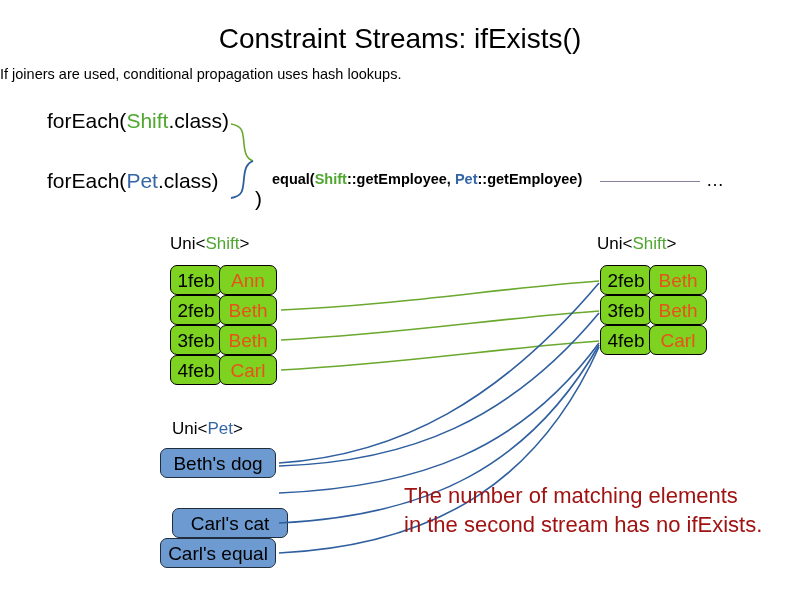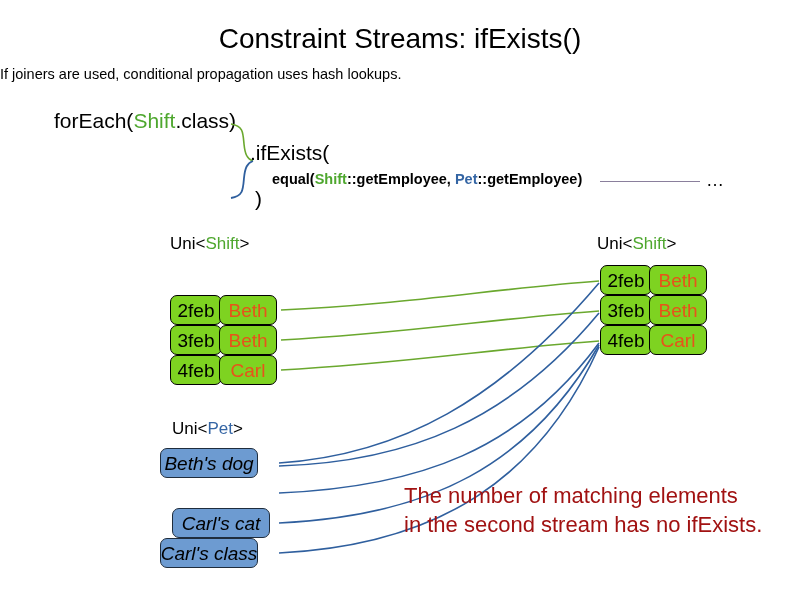--- a/index.html
+++ b/index.html
@@ -48,21 +48,21 @@
   }
 
   
   .code-line {
     position: absolute;
     font-size: 21px;
     line-height: 25px;
     white-space: nowrap;
     color: #000000;
   }
-  #code-foreach-shift { left: 54px; top: 108px; }
+  #code-foreach-shift { left: 47px; top: 108px; }
   #code-foreach-pet   { left: 47px; top: 168px; }
   #code-ifexists      { left: 250px; top: 140px; }
   #code-close-paren   { left: 255px; top: 186px; }
   #code-equal {
     position: absolute;
     left: 272px;
     top: 170px;
     font-size: 14.5px;
     line-height: 18px;
     white-space: nowrap;
@@ -123,21 +123,21 @@
   .cell-green { background: #7ed321; }
   .cell-date  { color: #000000; }
   .cell-name  { color: #e8531b; }
   .cell-blue  {
     background: #6d9bd1;
     color: #000000;
     border: 1.6px solid #1f2d3d;
   }
   .shift-date { width: 52px; margin-right: -3px; }
   .shift-name { width: 58px; }
-  .pet-cell   { width: 98px; font-style: italic; }
+  .pet-cell   { width: 116px; }
 
   
   #row-left-0 { left: 170px; top: 265px; }
   #row-left-1 { left: 170px; top: 295px; }
   #row-left-2 { left: 170px; top: 325px; }
   #row-left-3 { left: 170px; top: 355px; }
   
   #row-right-0 { left: 600px; top: 265px; }
   #row-right-1 { left: 600px; top: 295px; }
   #row-right-2 { left: 600px; top: 325px; }
@@ -173,41 +173,45 @@
 </head>
 <body>
 
 <div id="slide">
 
   <div class="title">Constraint Streams: ifExists()</div>
   <div class="subtitle">If joiners are used, conditional propagation uses hash lookups.</div>
 
   <div class="code-line" id="code-foreach-shift"><span>forEach(</span><span class="kw-shift">Shift</span><span>.class)</span></div>
 
-
-  <div class="code-line" id="code-ifexists">.ifExists(</div>
+  <div class="code-line" id="code-foreach-pet"><span>forEach(</span><span class="kw-pet">Pet</span><span>.class)</span></div>
+
 
   <div id="code-equal"><span>equal(</span><span class="kw-shift">Shift</span><span>::getEmployee, </span><span class="kw-pet">Pet</span><span>::getEmployee)</span></div>
 
   <div id="equal-rule"></div>
   <div id="equal-ellipsis">…</div>
 
   <div class="code-line" id="code-close-paren">)</div>
 
   <svg id="brace" style="position:absolute;left:230px;top:118px;width:30px;height:86px;" viewBox="0 0 30 86">
     <path d="M1,6 C13,8 13,14 14,26 C15,36 17,41 23,43" class="link-green" stroke="#6aa82e" fill="none" stroke-width="1.8"></path>
     <path d="M1,80 C13,78 13,72 14,60 C15,50 17,45 23,43" stroke="#2f5f9e" fill="none" stroke-width="1.8"></path>
   </svg>
 
   <div class="stream-label" id="label-left-shift"><span>Uni&lt;</span><span class="kw-shift">Shift</span><span>&gt;</span></div>
 
   <div class="stream-label" id="label-right-shift"><span>Uni&lt;</span><span class="kw-shift">Shift</span><span>&gt;</span></div>
 
   <div class="stream-label" id="label-left-pet"><span>Uni&lt;</span><span class="kw-pet">Pet</span><span>&gt;</span></div>
 
+  <div class="row" id="row-left-0">
+    <div class="cell cell-green cell-date shift-date">1feb</div>
+    <div class="cell cell-green cell-name shift-name">Ann</div>
+  </div>
   <div class="row" id="row-left-1">
     <div class="cell cell-green cell-date shift-date">2feb</div>
     <div class="cell cell-green cell-name shift-name">Beth</div>
   </div>
   <div class="row" id="row-left-2">
     <div class="cell cell-green cell-date shift-date">3feb</div>
     <div class="cell cell-green cell-name shift-name">Beth</div>
   </div>
   <div class="row" id="row-left-3">
     <div class="cell cell-green cell-date shift-date">4feb</div>
@@ -227,21 +231,21 @@
     <div class="cell cell-green cell-name shift-name">Carl</div>
   </div>
 
   <div class="row" id="row-pet-0">
     <div class="cell cell-blue pet-cell">Beth's dog</div>
   </div>
   <div class="row" id="row-pet-2">
     <div class="cell cell-blue pet-cell">Carl's cat</div>
   </div>
   <div class="row" id="row-pet-3">
-    <div class="cell cell-blue pet-cell">Carl's class</div>
+    <div class="cell cell-blue pet-cell">Carl's equal</div>
   </div>
 
   <svg id="connectors" viewBox="0 0 800 600">
 
     <path class="link-green" d="M281,310 C400,305 500,288 599,281"></path>
     <path class="link-green" d="M281,340 C400,334 500,318 599,311"></path>
     <path class="link-green" d="M281,370 C400,364 500,348 599,341"></path>
 
     <path class="link-blue" d="M279,463 C400,455 500,400 599,283"></path>
     <path class="link-blue" d="M279,466 C410,462 510,420 599,313"></path>

